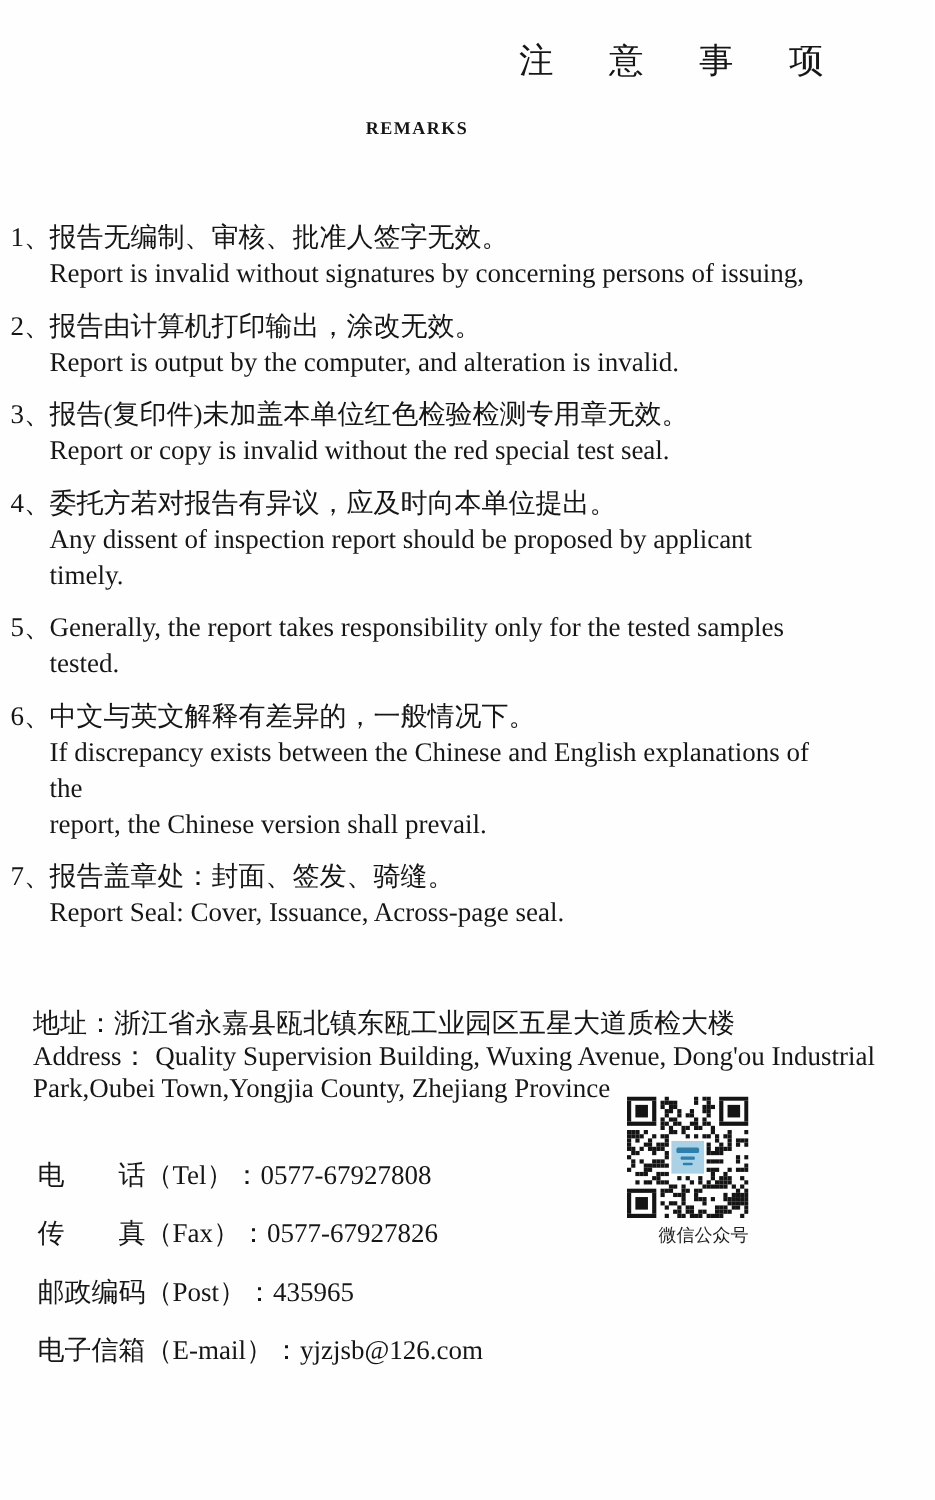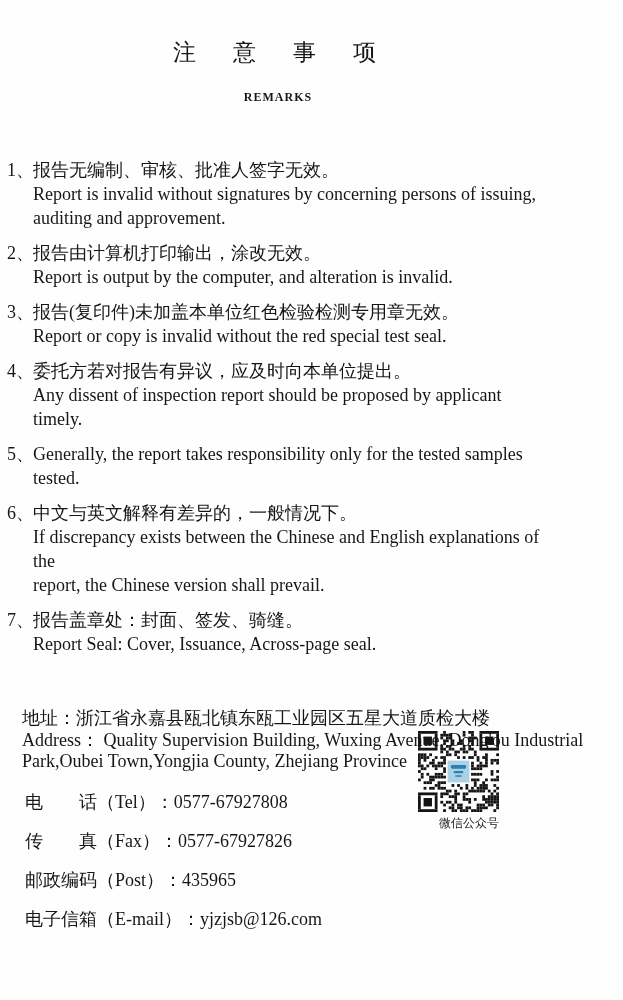--- a/index.html
+++ b/index.html
@@ -6,45 +6,46 @@
   .page{
     position:relative;
     width:623px;height:1000px;
     background:#fefefe;
     color:#161616;
     font-family:"Liberation Serif","DejaVu Serif",serif;
     overflow:hidden;
   }
   .header{width:556px;text-align:center;}
   .doc-title{
-    margin:0;padding-top:40px;
+    margin:0;padding-top:28px;
     font-size:23px;font-weight:normal;
     letter-spacing:7px;
     line-height:26px;
     white-space:pre;
+    text-align:right;
   }
   .doc-subtitle{
     margin:0;margin-top:20px;
     font-size:12px;font-weight:bold;
     letter-spacing:1px;line-height:22px;
   }
   .items{margin-top:50px;padding-left:7px;padding-right:72px;}
   .item{display:flex;margin-bottom:11px;}
   .item .num{
     flex:0 0 26px;width:26px;
     font-size:18px;line-height:24px;
     white-space:nowrap;overflow:visible;
   }
   .item .body{flex:1;}
   .zh-line{font-size:18px;line-height:24px;}
   .en-line{font-size:18px;line-height:24px;}
   .address{margin-top:50px;margin-left:22px;}
   .address .zh-line{line-height:24px;}
   .address .en-line{line-height:21px;}
-  .contact{margin-top:18px;margin-left:25px;}
+  .contact{margin-top:35px;margin-left:25px;}
   .contact-row{font-size:18px;line-height:24px;margin-bottom:15px;white-space:pre;}
   .qr-block{position:absolute;left:418px;top:731px;width:81px;text-align:right;}
   .qr-code{display:block;width:81px;height:81px;}
   .qr-caption{font-size:12px;line-height:14px;margin-top:4px;color:#222;}
 </style>
 </head>
 <body>
 
 <div class="page">
 
@@ -53,21 +54,20 @@
     <h2 class="doc-subtitle">REMARKS</h2>
   </div>
 
   <div class="items">
 
     <div class="item">
       <div class="num">1、</div>
       <div class="body">
         <div class="zh-line">报告无编制、审核、批准人签字无效。</div>
         <div class="en-line">Report is invalid without signatures by concerning persons of issuing,</div>
-        <div class="en-line">auditing and approvement.</div>
       </div>
     </div>
 
     <div class="item">
       <div class="num">2、</div>
       <div class="body">
         <div class="zh-line">报告由计算机打印输出，涂改无效。</div>
         <div class="en-line">Report is output by the computer, and alteration is invalid.</div>
       </div>
     </div>

